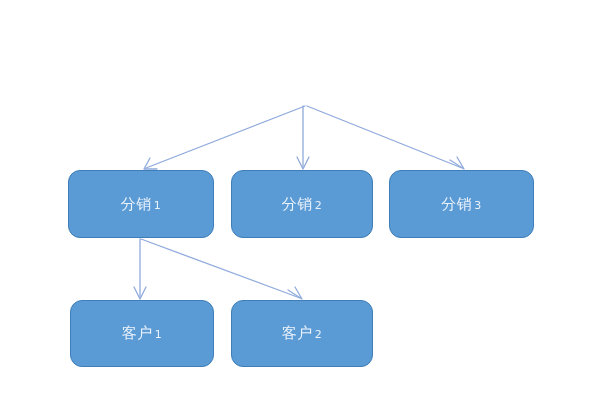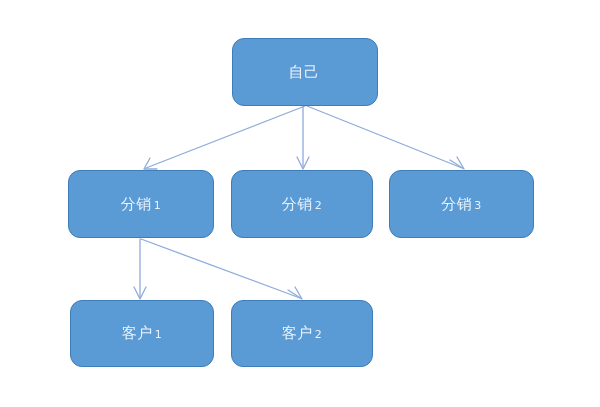--- a/index.html
+++ b/index.html
@@ -86,26 +86,20 @@
       </g>
 
       <g>
         <line x1="141" y1="239" x2="300" y2="298"></line>
         <polyline points="288,290 302,299 295,287"></polyline>
       </g>
 
     </g>
   </svg>
 
-  <div class="node" id="node-self">
-    <span class="node-label">
-      <span>自己</span>
-        <span class="node-index"></span>
-    </span>
-  </div>
 
   <div class="node" id="node-dist-1">
     <span class="node-label">
       <span>分销</span>
         <span class="node-index">1</span>
     </span>
   </div>
 
   <div class="node" id="node-dist-2">
     <span class="node-label">

